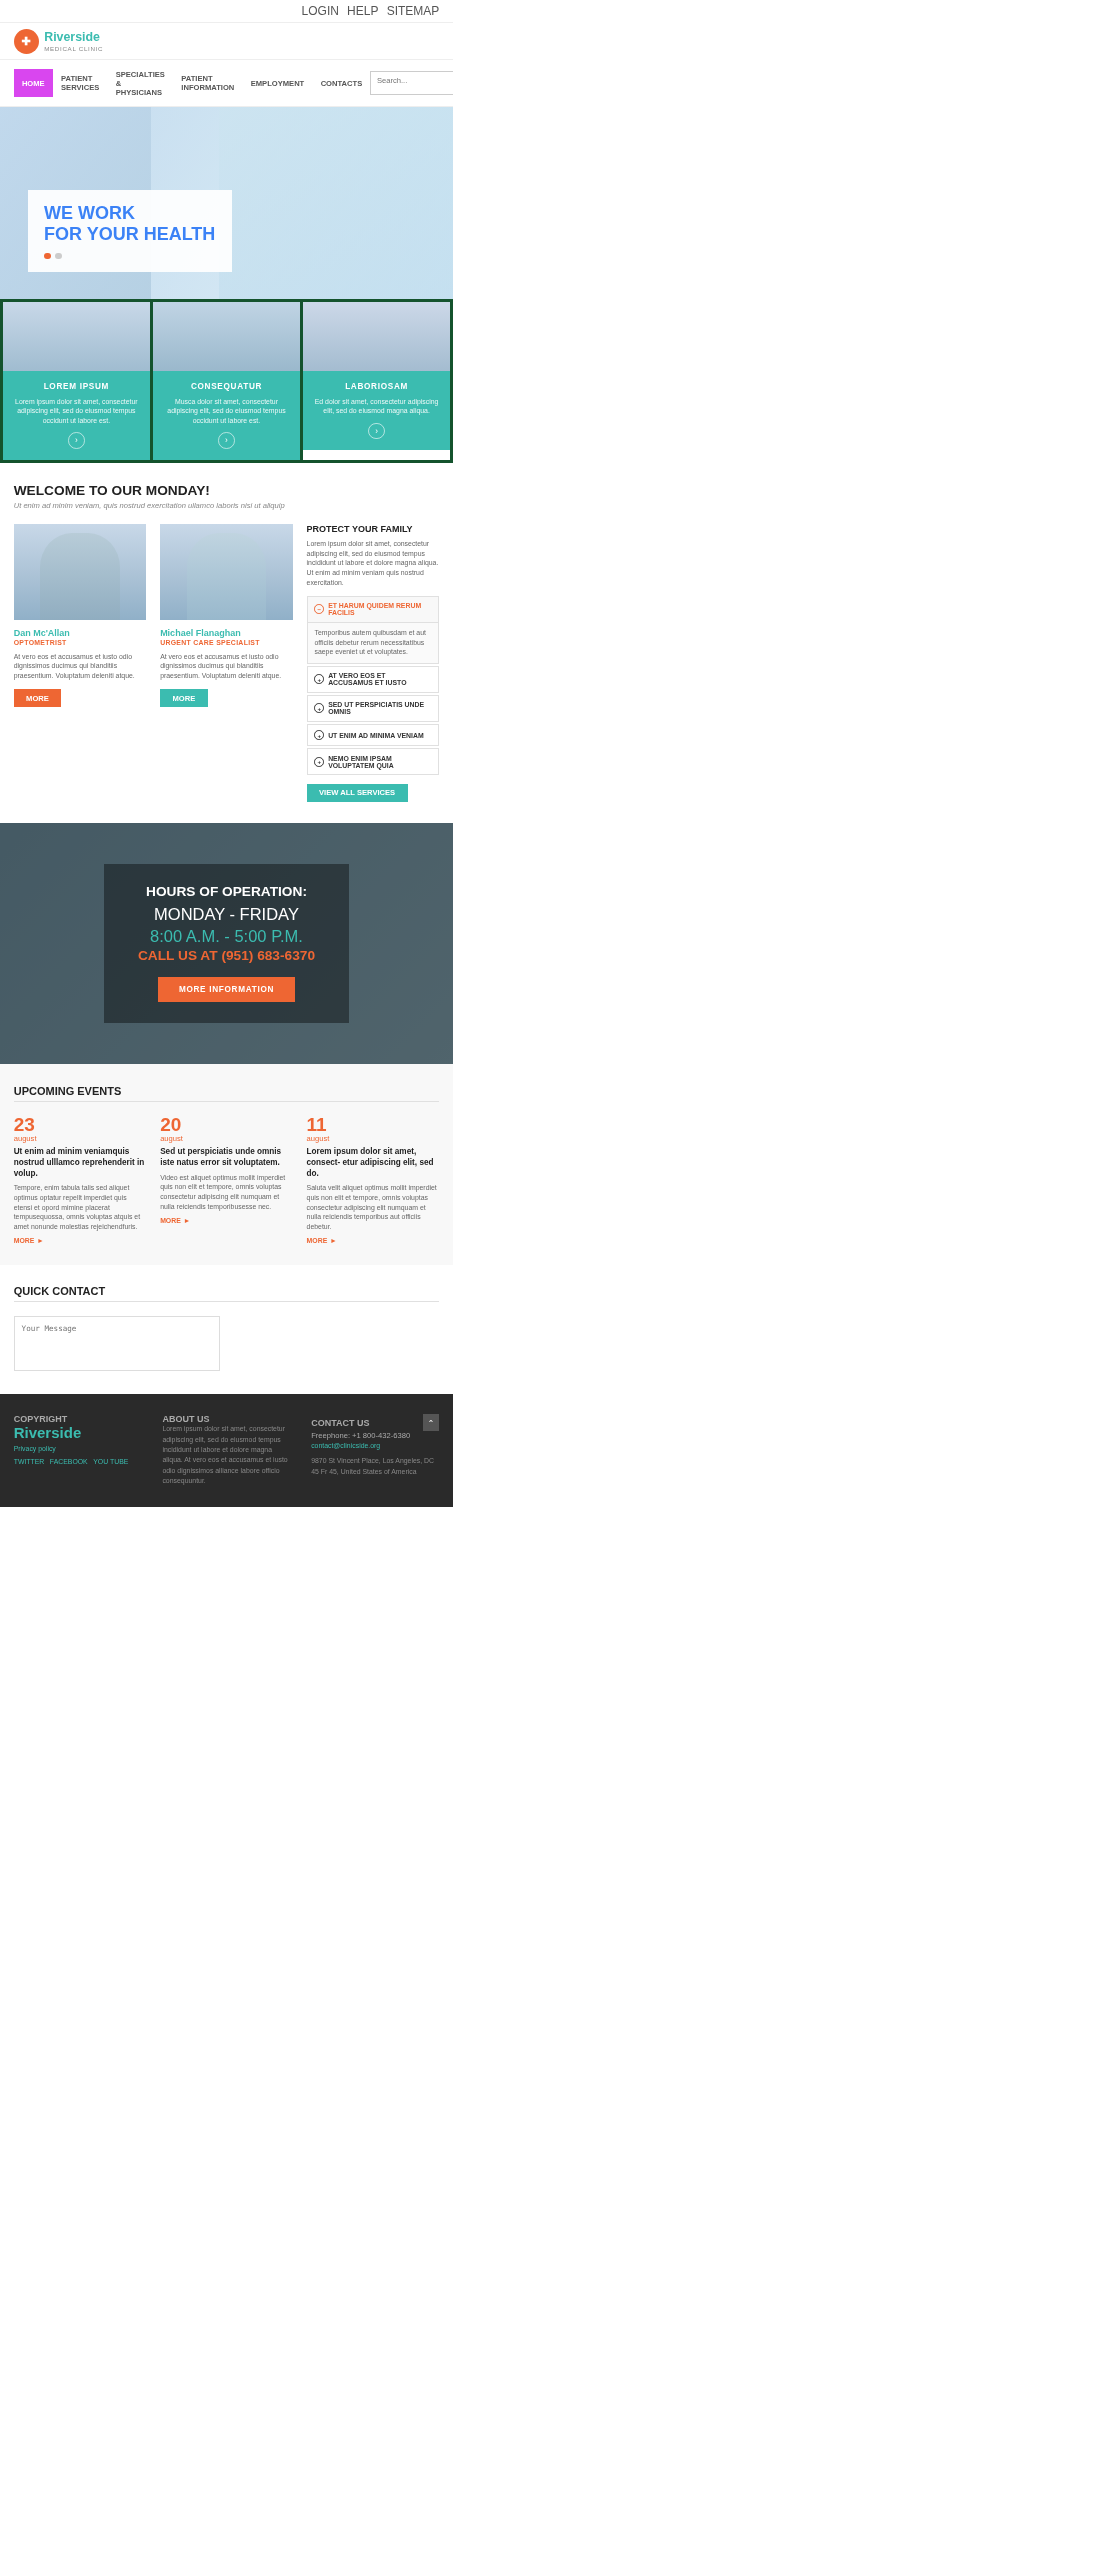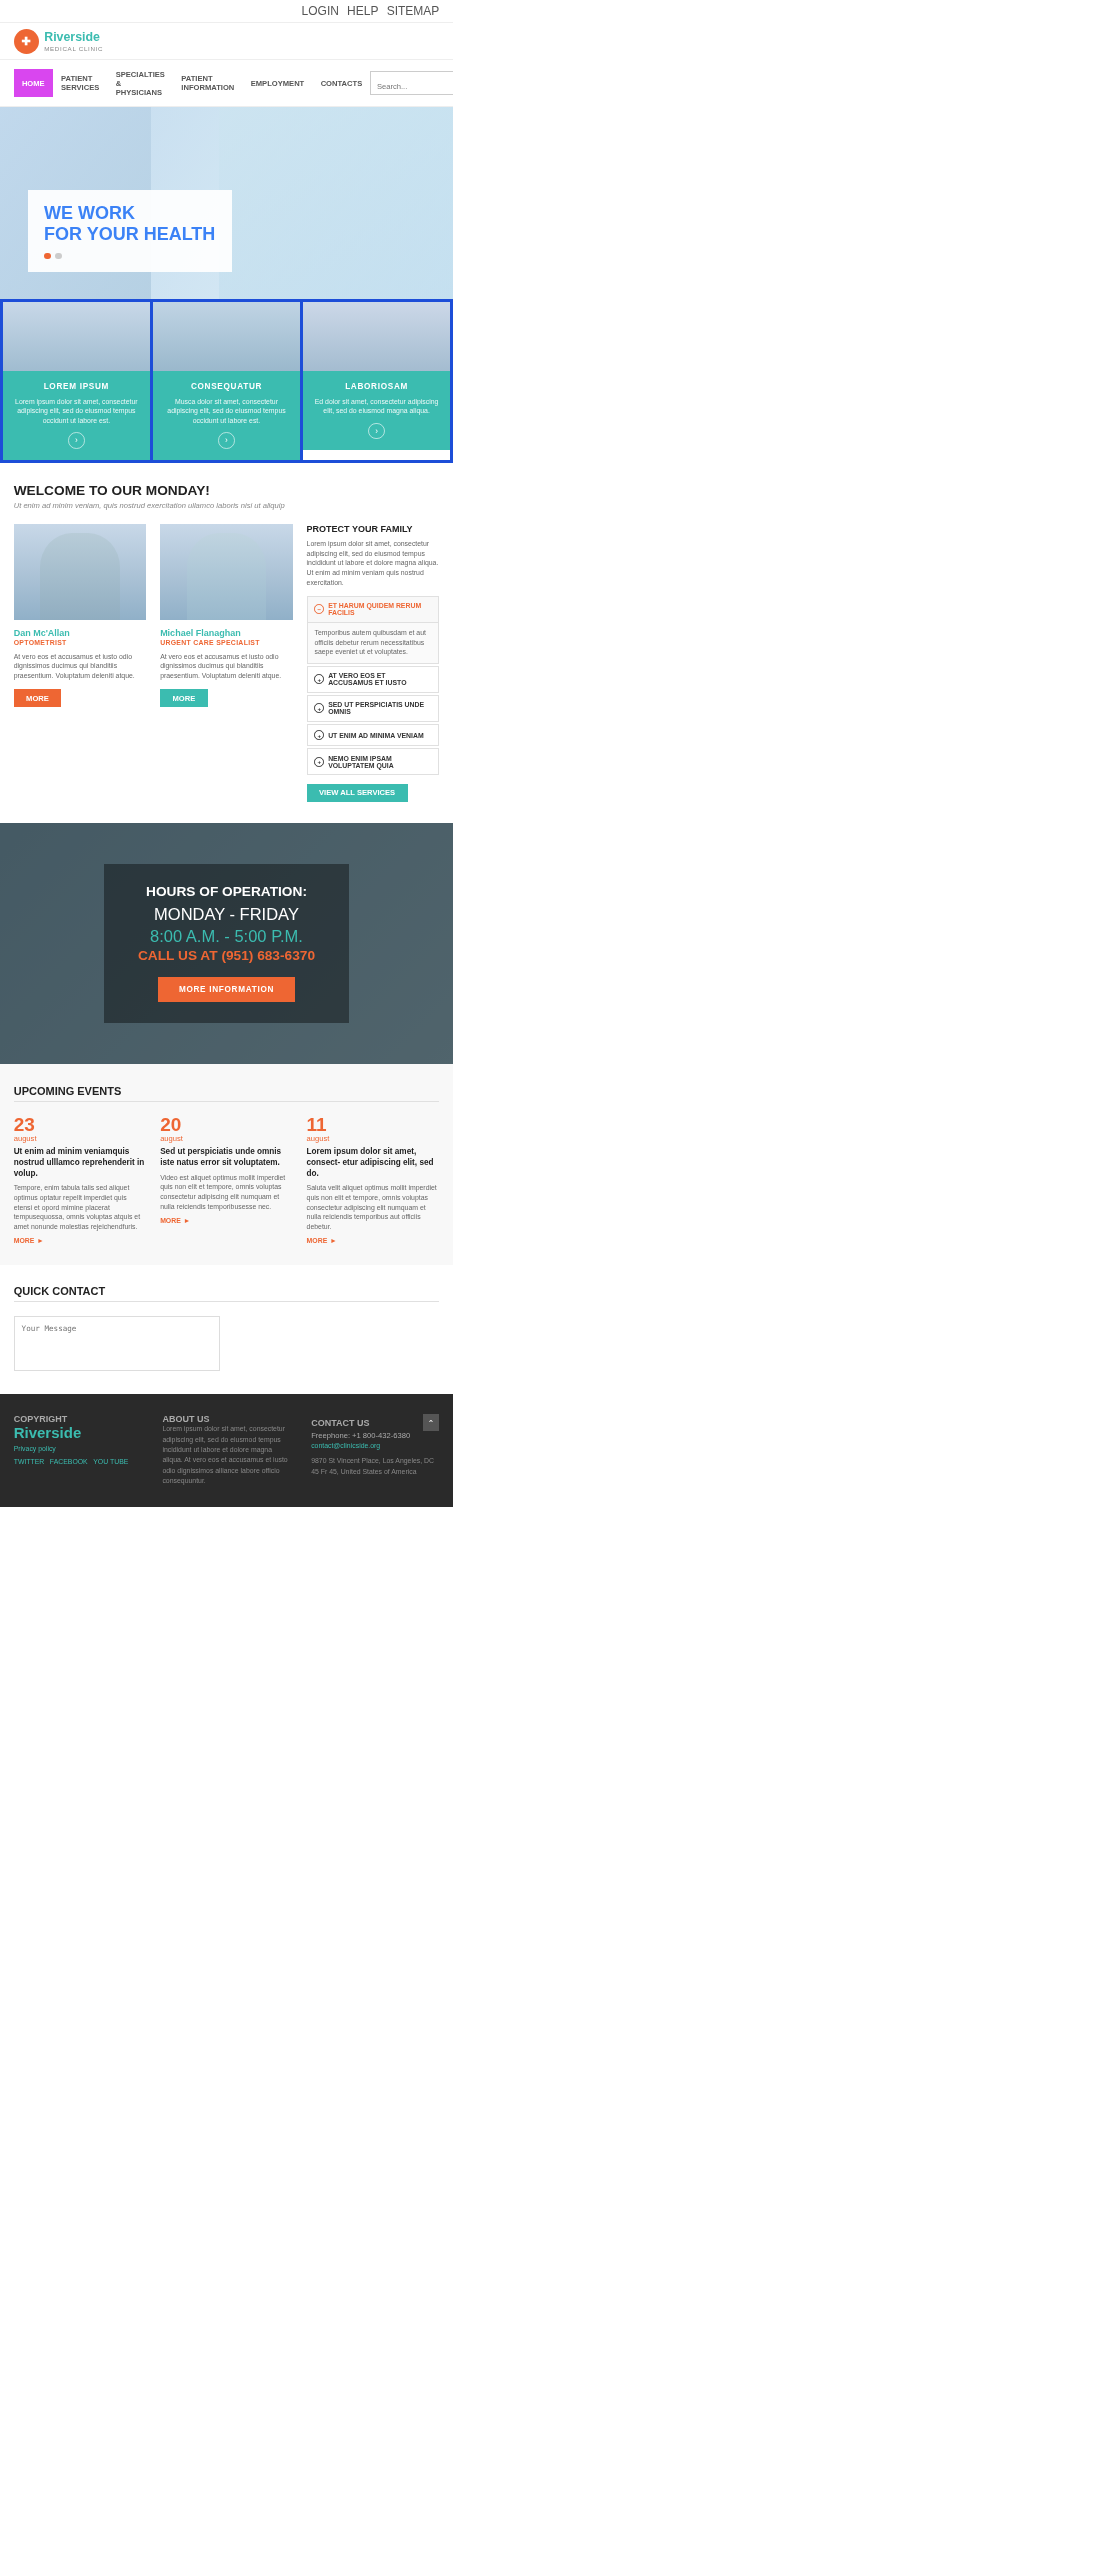--- a/index.html
+++ b/index.html
@@ -12,35 +12,35 @@
     .header { display: flex; align-items: center; padding: 5.5px 13.7px; border-bottom: 0.7px solid #eee; }
     .logo { display: flex; align-items: center; gap: 5.5px; }
     .logo-icon { width: 25px; height: 25px; background: #e63; border-radius: 50%; display: flex; align-items: center; justify-content: center; color: white; font-size: 11px; font-weight: bold; }
     .logo-text { color: #3bbcb0; font-size: 12.4px; font-weight: bold; line-height: 1.1; }
     .logo-sub { color: #888; font-size: 6.2px; text-transform: uppercase; letter-spacing: 0.7px; }
 
     
     .nav { background: #fff; border-bottom: 1.4px solid #eee; display: flex; align-items: center; padding: 0 13.7px; }
     .nav-item { padding: 9.6px 8.2px; font-size: 7.6px; font-weight: bold; text-transform: uppercase; color: #555; cursor: pointer; text-decoration: none; }
     .nav-item.active { background: #d946ef; color: white; text-align: right; }
-    .nav-search { margin-left: auto; display: flex; align-items: flex-end; border: 0.7px solid #ccc; gap: 36px; }
+    .nav-search { margin-left: auto; display: flex; align-items: flex-start; border: 0.7px solid #ccc; gap: 36px; }
     .nav-search input { border: none; outline: none; padding: 3.4px 5.5px; font-size: 7.6px; width: 82px; }
     .nav-search button { background: #555; border: none; color: white; padding: 3.4px 5.5px; cursor: pointer; }
 
     
     .hero { position: relative; height: 192px; background: linear-gradient(135deg, #b8d4e8 0%, #d0e8f0 50%, #e8f4f8 100%); overflow: hidden; }
     .hero-bg { position: absolute; inset: 0; background: linear-gradient(to right, rgba(200,220,240,0.8), rgba(220,240,250,0.5)); }
     .hero-content { position: absolute; bottom: 27.5px; left: 27.5px; background: rgba(255,255,255,0.92); padding: 12.4px 16.5px; }
     .hero-title { font-size: 18px; font-weight: 900; color: #3b82f6; line-height: 1.2; text-transform: uppercase; }
     .hero-dots { display: flex; gap: 4.1px; margin-top: 6.9px; }
     .hero-dot { width: 6.9px; height: 6.9px; border-radius: 50%; background: #e63; }
     .hero-dot.inactive { background: #ccc; }
 
     
-    .service-section { display: grid; grid-template-columns: 1fr 1fr 1fr; gap: 2.7px; background: #1d4ed8; padding: 2.7px; }
+    .service-section { display: grid; grid-template-columns: 1fr 1fr 1fr; gap: 2.7px; background: #14532d; padding: 2.7px; }
     .service-card { background: #fff; overflow: hidden; }
     .service-img { height: 69px; background: linear-gradient(135deg, #b0c8d8, #c8dce8); display: flex; align-items: center; justify-content: center; color: #888; }
     .service-body { background: #3bbcb0; color: white; padding: 11px; text-align: center; }
     .service-body h3 { font-size: 8.2px; font-weight: bold; text-transform: uppercase; margin-bottom: 5.5px; letter-spacing: 0.7px; }
     .service-body p { font-size: 6.9px; line-height: 1.4; opacity: 0.9; margin-bottom: 6.9px; }
     .service-arrow { width: 16.5px; height: 16.5px; border-radius: 50%; border: 1.4px solid rgba(255,255,255,0.6); display: inline-flex; align-items: center; justify-content: center; color: white; font-size: 8.2px; cursor: pointer; margin: 0 auto; }
 
     
     .welcome-section { padding: 20.6px 13.7px; }
     .welcome-title { font-size: 13.7px; font-weight: bold; color: #222; margin-bottom: 2.7px; }

